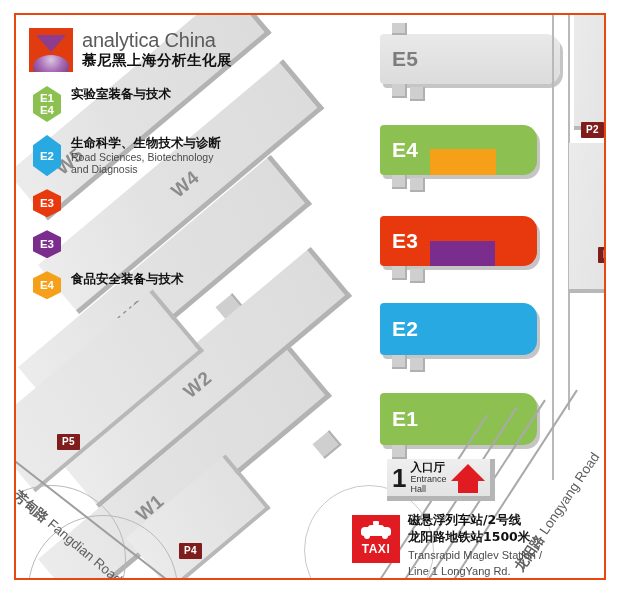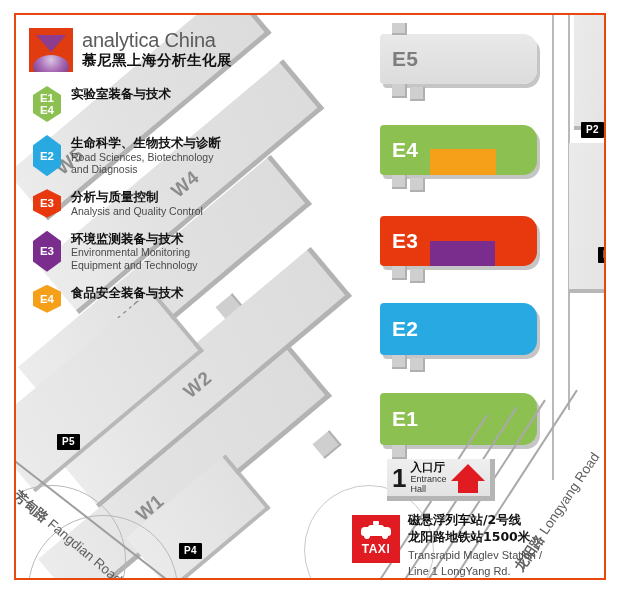--- a/index.html
+++ b/index.html
@@ -107,21 +107,21 @@
     font-size:12.5px; color:#111; font-weight:bold; line-height:1.25;
     font-family:"DejaVu Sans", sans-serif;
   }
   .leg-txt .en {
     font-size:10.5px; color:#4a4a4a; line-height:1.22; margin-top:0px;
   }
 
   
   .pmark {
     position:absolute;
-    background:#000000; color:#fff;
+    background:#7f1d1d; color:#fff;
     font-size:10px; font-weight:bold;
     padding:2px 5px 3px 5px;
     border-radius:1px;
     letter-spacing:0.4px;
   }
 
   
   .road-lbl {
     position:absolute;
     color:#5e5e5e; white-space:nowrap;
@@ -208,21 +208,21 @@
     <div class="nub" style="left:300px; top:420px; width:22px; height:19px; transform:rotate(-40deg);"></div>
 
     <div class="bldg" style="left:22px; top:544px; width:330px; height:64px; transform:rotate(-40deg); transform-origin:0 0;">
       <span class="lbl" style="left:104px; top:22px;">W1</span>
     </div>
 
     <div class="plainblock" style="left:-32px; top:416px; width:220px; height:80px; transform:rotate(-40deg); transform-origin:0 0;"></div>
 
     <div class="plainblock" style="left:110px; top:523px; width:130px; height:70px; transform:rotate(-40deg); transform-origin:0 0;"></div>
 
-    <div class="ehall gray" style="left:364px; top:19px; width:157px; height:50px; background:linear-gradient(180deg,#e9e9e9,#dcdcdc);">
+    <div class="ehall gray" style="left:364px; top:19px; width:180px; height:50px; background:linear-gradient(180deg,#e9e9e9,#dcdcdc);">
       <span class="ename">E5</span>
     </div>
     <div class="nub" style="left:376px; top:8px; width:15px; height:12px;"></div>
     <div class="nub" style="left:376px; top:69px; width:15px; height:14px;"></div>
     <div class="nub" style="left:394px; top:72px; width:15px; height:14px;"></div>
 
     <div class="ehall" style="left:364px; top:110px; width:157px; height:50px; background:#8CC152;">
       <span class="ename">E4</span>
       <div class="substand" style="left:50px; top:24px; width:66px; height:26px; background:#F6A01A;"></div>
     </div>
@@ -344,36 +344,28 @@
           <div class="en" style="max-width:162px;">Road Sciences, Biotechnology and Diagnosis</div>
         </div>
       </div>
 
       <div class="leg-item" style="margin-top:13px;">
         <div class="hexwrap">
           <div class="hex" style="background:#E8380D;">
             <span>E3</span>
           </div>
         </div>
-        <div class="leg-txt">
-          <div class="cn">分析与质量控制</div>
-          <div class="en" style="max-width:180px;">Analysis and Quality Control</div>
-        </div>
       </div>
 
       <div class="leg-item" style="margin-top:13px;">
         <div class="hexwrap">
           <div class="hex" style="background:#7B2D8E;">
             <span>E3</span>
           </div>
         </div>
-        <div class="leg-txt">
-          <div class="cn">环境监测装备与技术</div>
-          <div class="en" style="max-width:152px;">Environmental Monitoring Equipment and Technology</div>
-        </div>
       </div>
 
       <div class="leg-item" style="margin-top:13px;">
         <div class="hexwrap">
           <div class="hex" style="background:#F6A01A;">
             <span>E4</span>
           </div>
         </div>
         <div class="leg-txt">
           <div class="cn">食品安全装备与技术</div>

